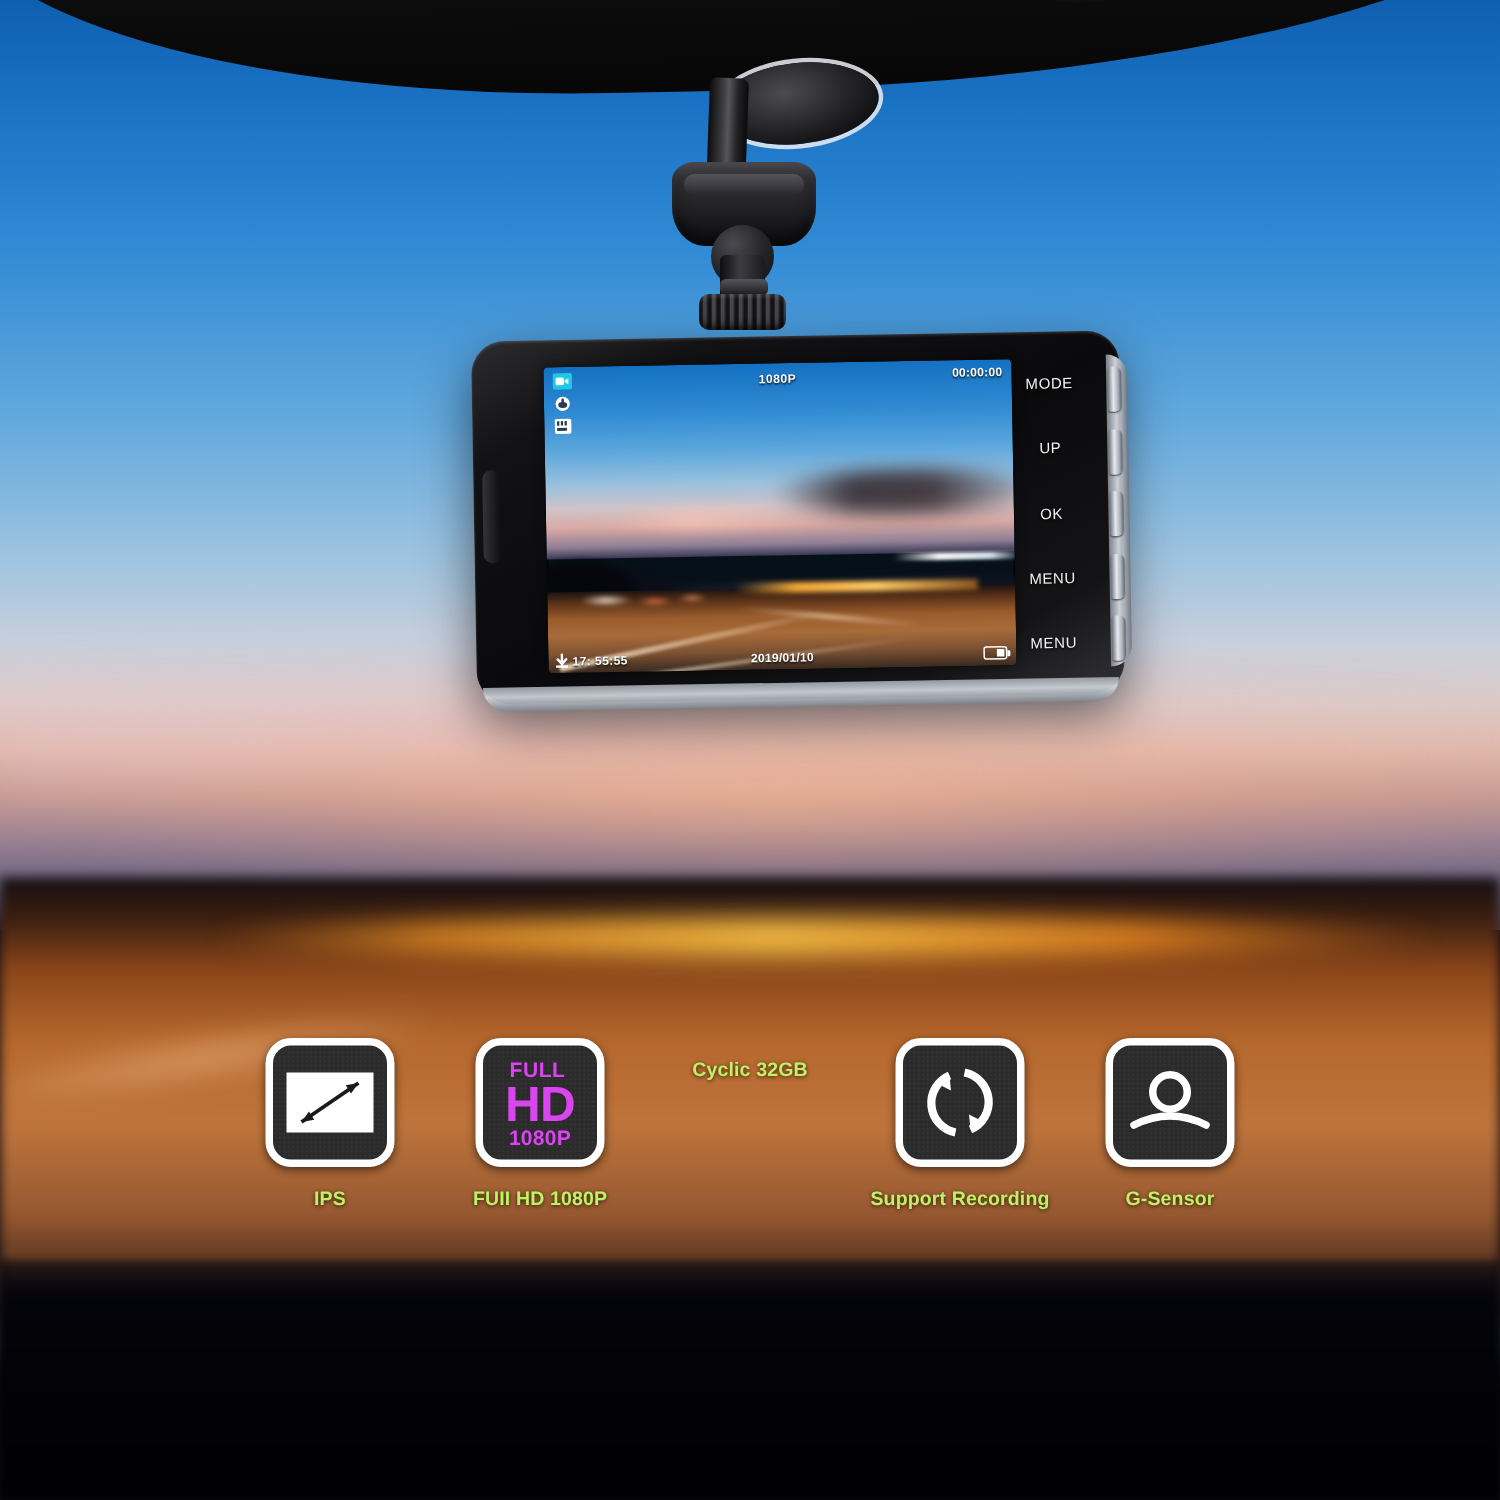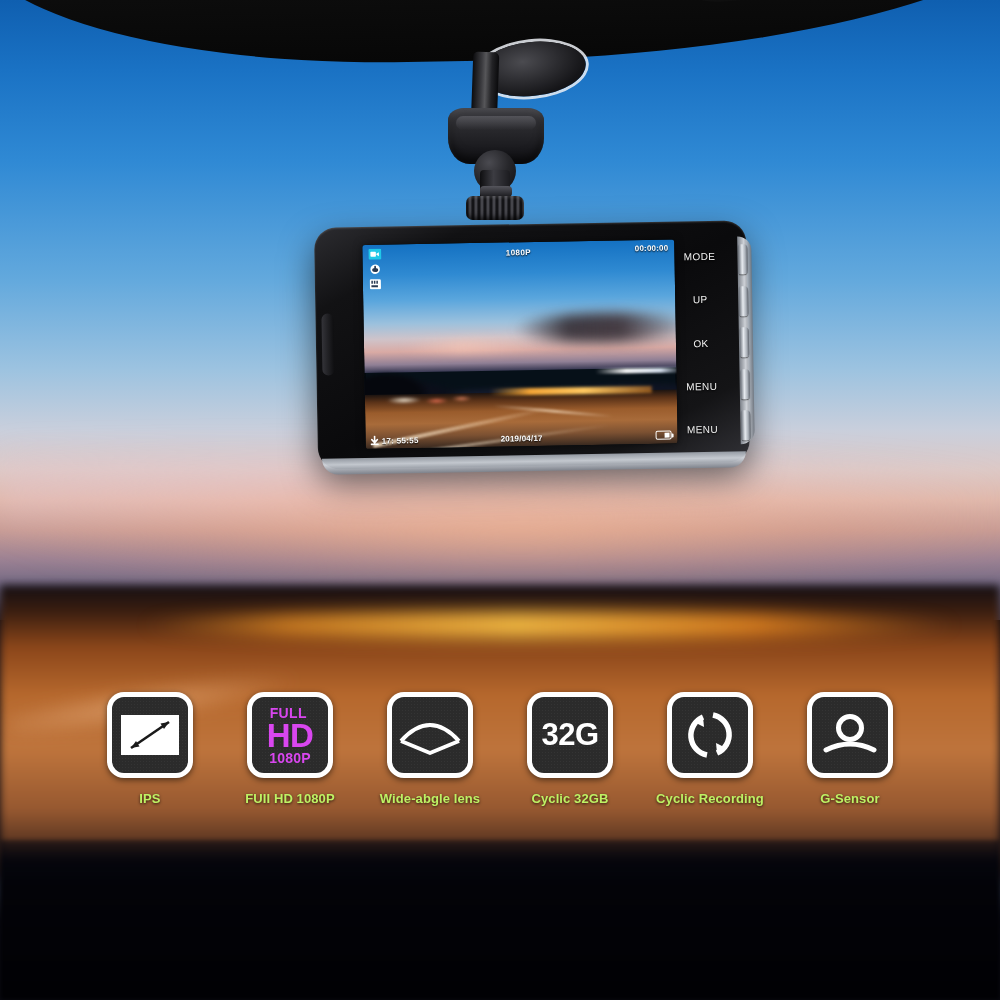--- a/index.html
+++ b/index.html
@@ -475,21 +475,21 @@
         </div>
         <span class="osd-timer">00:00:00</span>
 
         <div class="osd-bottom">
           <div class="osd-time">
             <svg width="8" height="10" viewBox="0 0 10 12">
               <path d="M5 0 L5 7 M1.5 4.5 L5 8.5 L8.5 4.5 M0.5 10.5 L9.5 10.5" stroke="#ffffff" stroke-width="2" fill="none" stroke-linecap="round"></path>
             </svg>
             <span>17: 55:55</span>
           </div>
-          <span class="osd-date">2019/04/17</span>
+          <span class="osd-date">2019/01/10</span>
           <div class="osd-batt"></div>
         </div>
       </div>
     </div>
 
     <div class="btn-col">
       <span class="btn-label">MODE</span>
       <span class="btn-label">UP</span>
       <span class="btn-label">OK</span>
       <span class="btn-label">MENU</span>
@@ -522,48 +522,36 @@
       <div class="feature-icon">
         <div class="hd-stack">
           <span class="hd-full">FULL</span>
           <span class="hd-big">HD</span>
           <span class="hd-small">1080P</span>
         </div>
       </div>
       <span class="feature-label">FUII HD 1080P</span>
     </div>
 
+
+
     <div class="feature">
-      <div class="feature-icon">
-        <svg width="64" height="52" viewBox="0 0 64 52">
-          <path d="M3 32 Q32 0 61 32" stroke="#ffffff" stroke-width="4" fill="none"></path>
-          <path d="M3 32 L32 44 L61 32" stroke="#ffffff" stroke-width="4" fill="none" stroke-linejoin="round"></path>
-        </svg>
-      </div>
-      <span class="feature-label">Wide-abgle lens</span>
-    </div>
-
-
-    <div class="feature">
-      <div class="feature-icon">
-        <span class="txt-32g">32G</span>
-      </div>
       <span class="feature-label">Cyclic 32GB</span>
     </div>
 
     <div class="feature">
       <div class="feature-icon">
         <svg width="54" height="56" viewBox="0 0 54 56">
           <path d="M30 8 A20 20 0 0 1 34 46" stroke="#ffffff" stroke-width="5.5" fill="none" stroke-linecap="butt"></path>
           <path d="M34 46 l-1 -10 l10 5 z" fill="#ffffff"></path>
           <path d="M24 48 A20 20 0 0 1 20 10" stroke="#ffffff" stroke-width="5.5" fill="none" stroke-linecap="butt"></path>
           <path d="M20 10 l1 10 l-10 -5 z" fill="#ffffff"></path>
         </svg>
       </div>
-      <span class="feature-label">Cyclic Recording</span>
+      <span class="feature-label">Support Recording</span>
     </div>
 
     <div class="feature">
       <div class="feature-icon">
         <svg width="58" height="50" viewBox="0 0 58 50">
           <circle cx="29" cy="18" r="11.5" fill="none" stroke="#ffffff" stroke-width="5"></circle>
           <path d="M5 40 Q29 28 53 40" stroke="#ffffff" stroke-width="5" fill="none" stroke-linecap="round"></path>
         </svg>
       </div>
       <span class="feature-label">G-Sensor</span>

